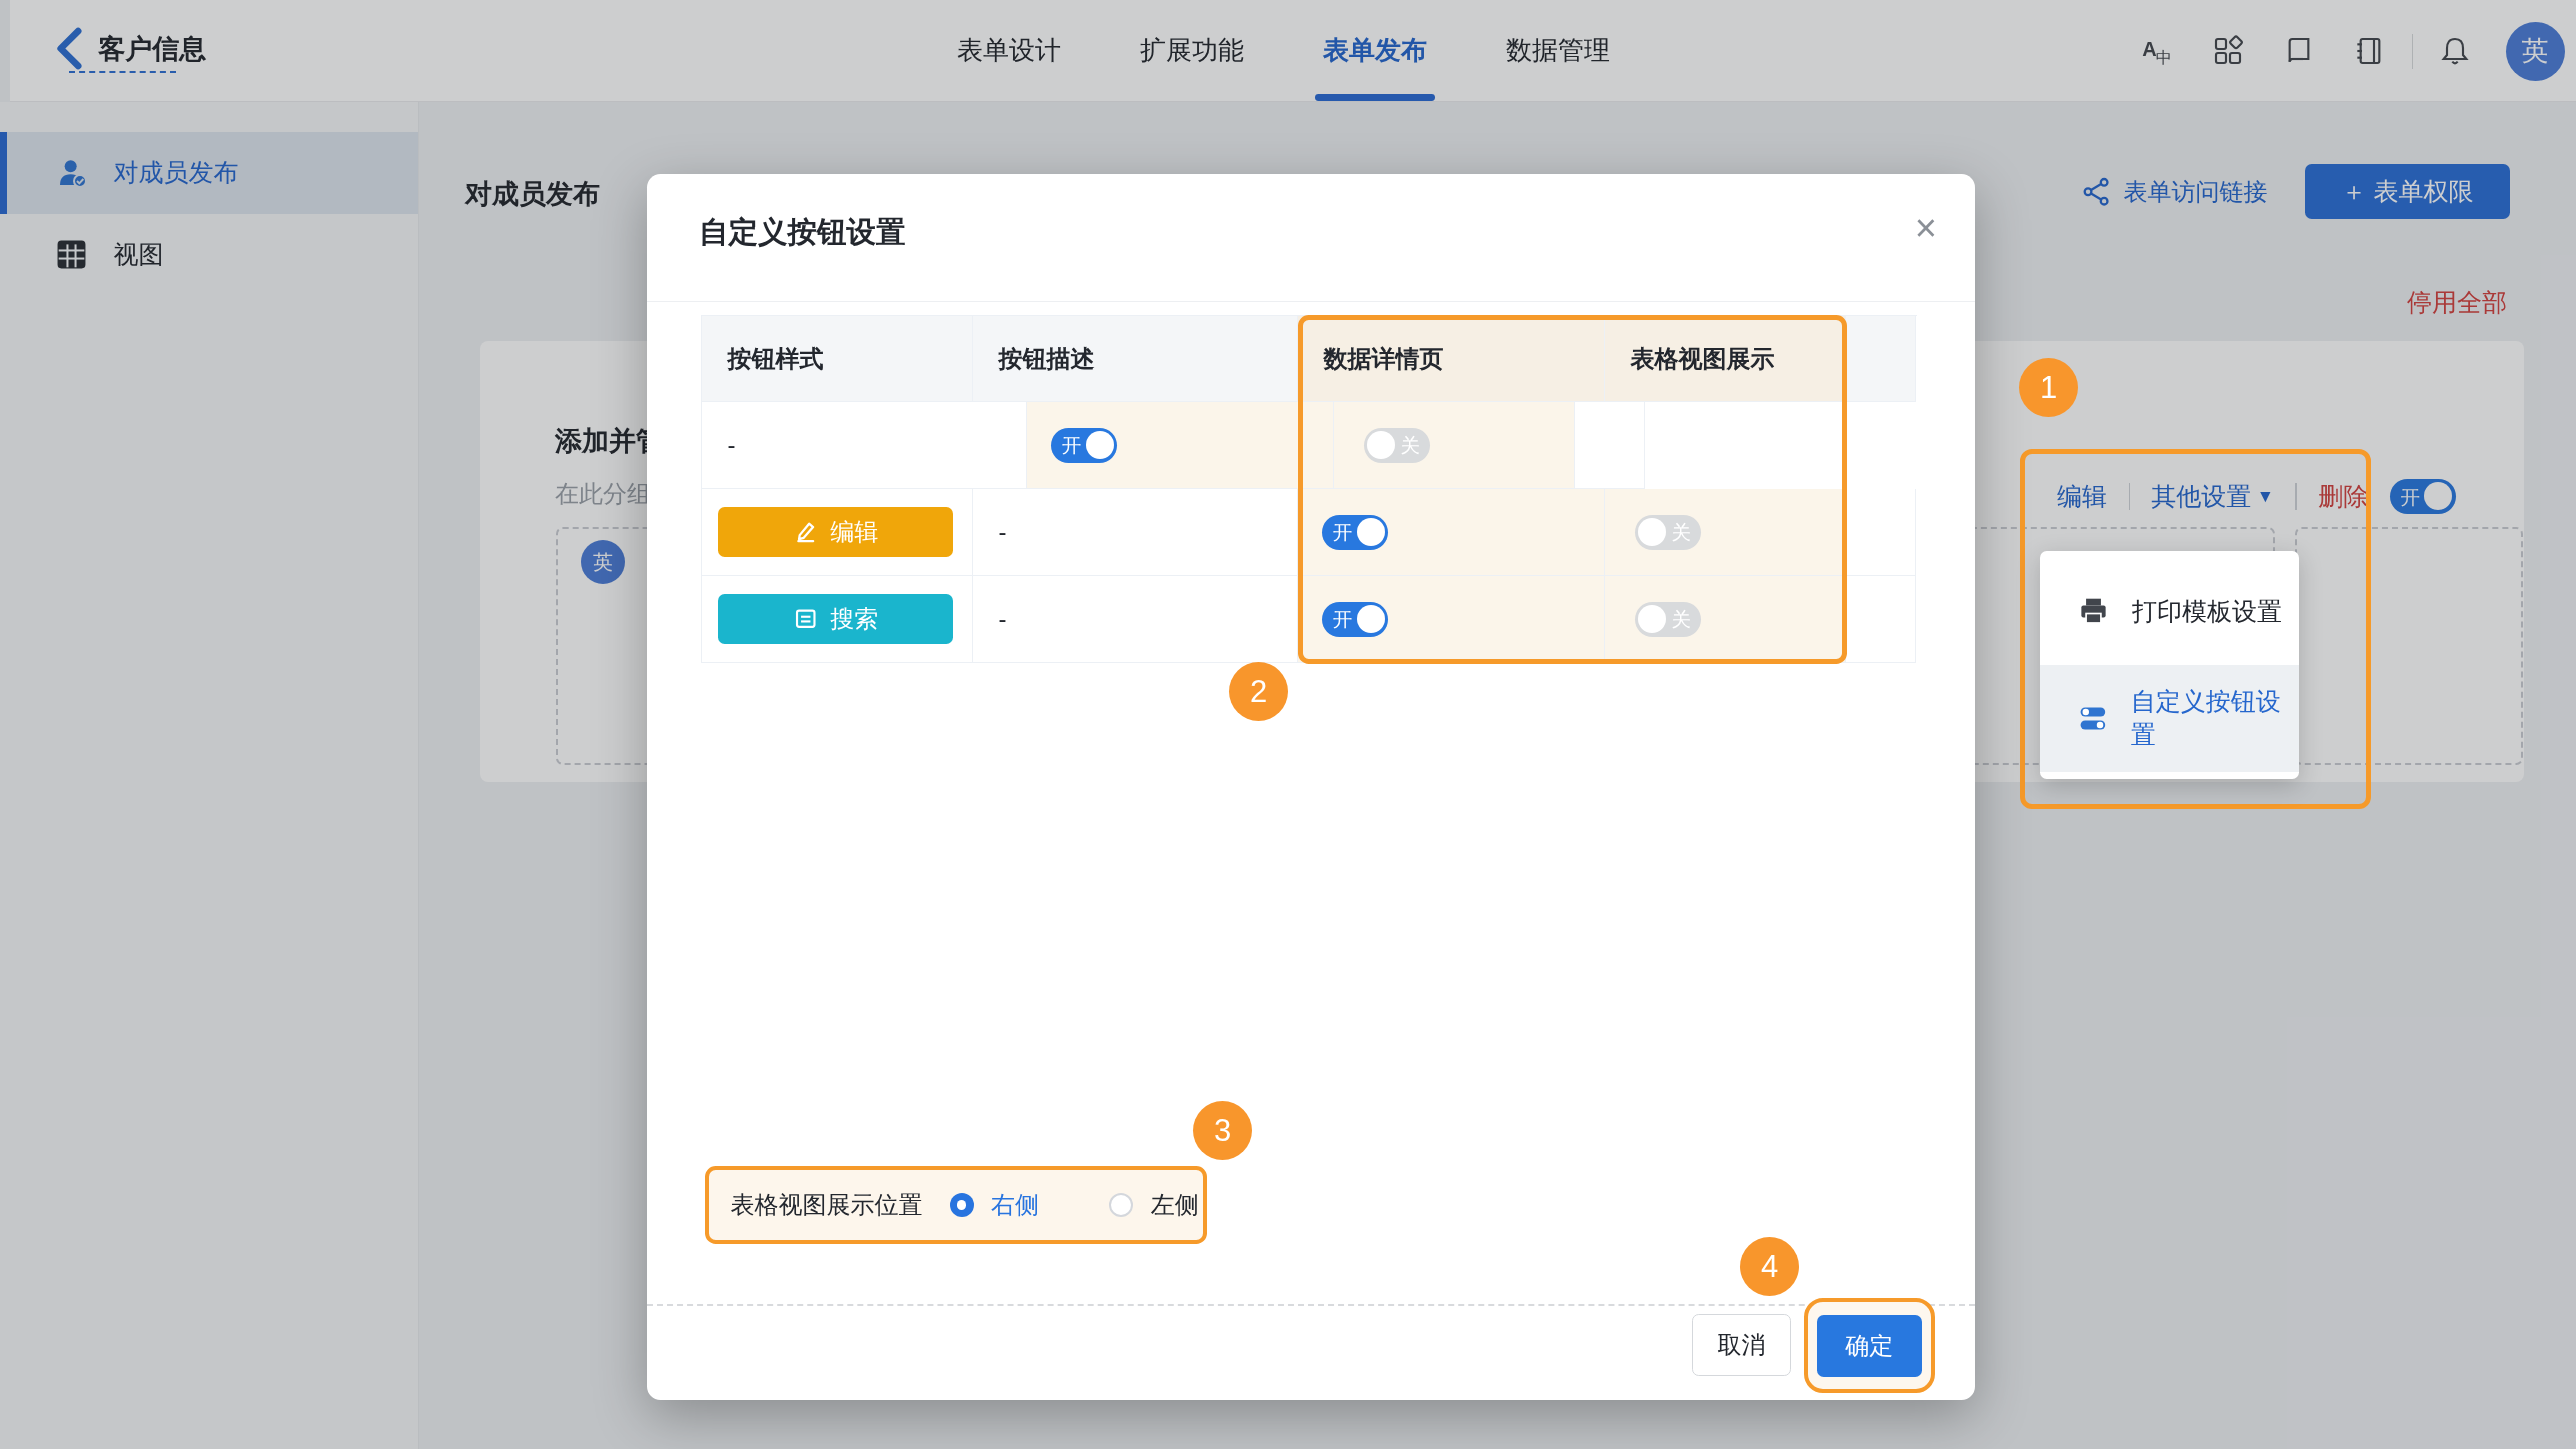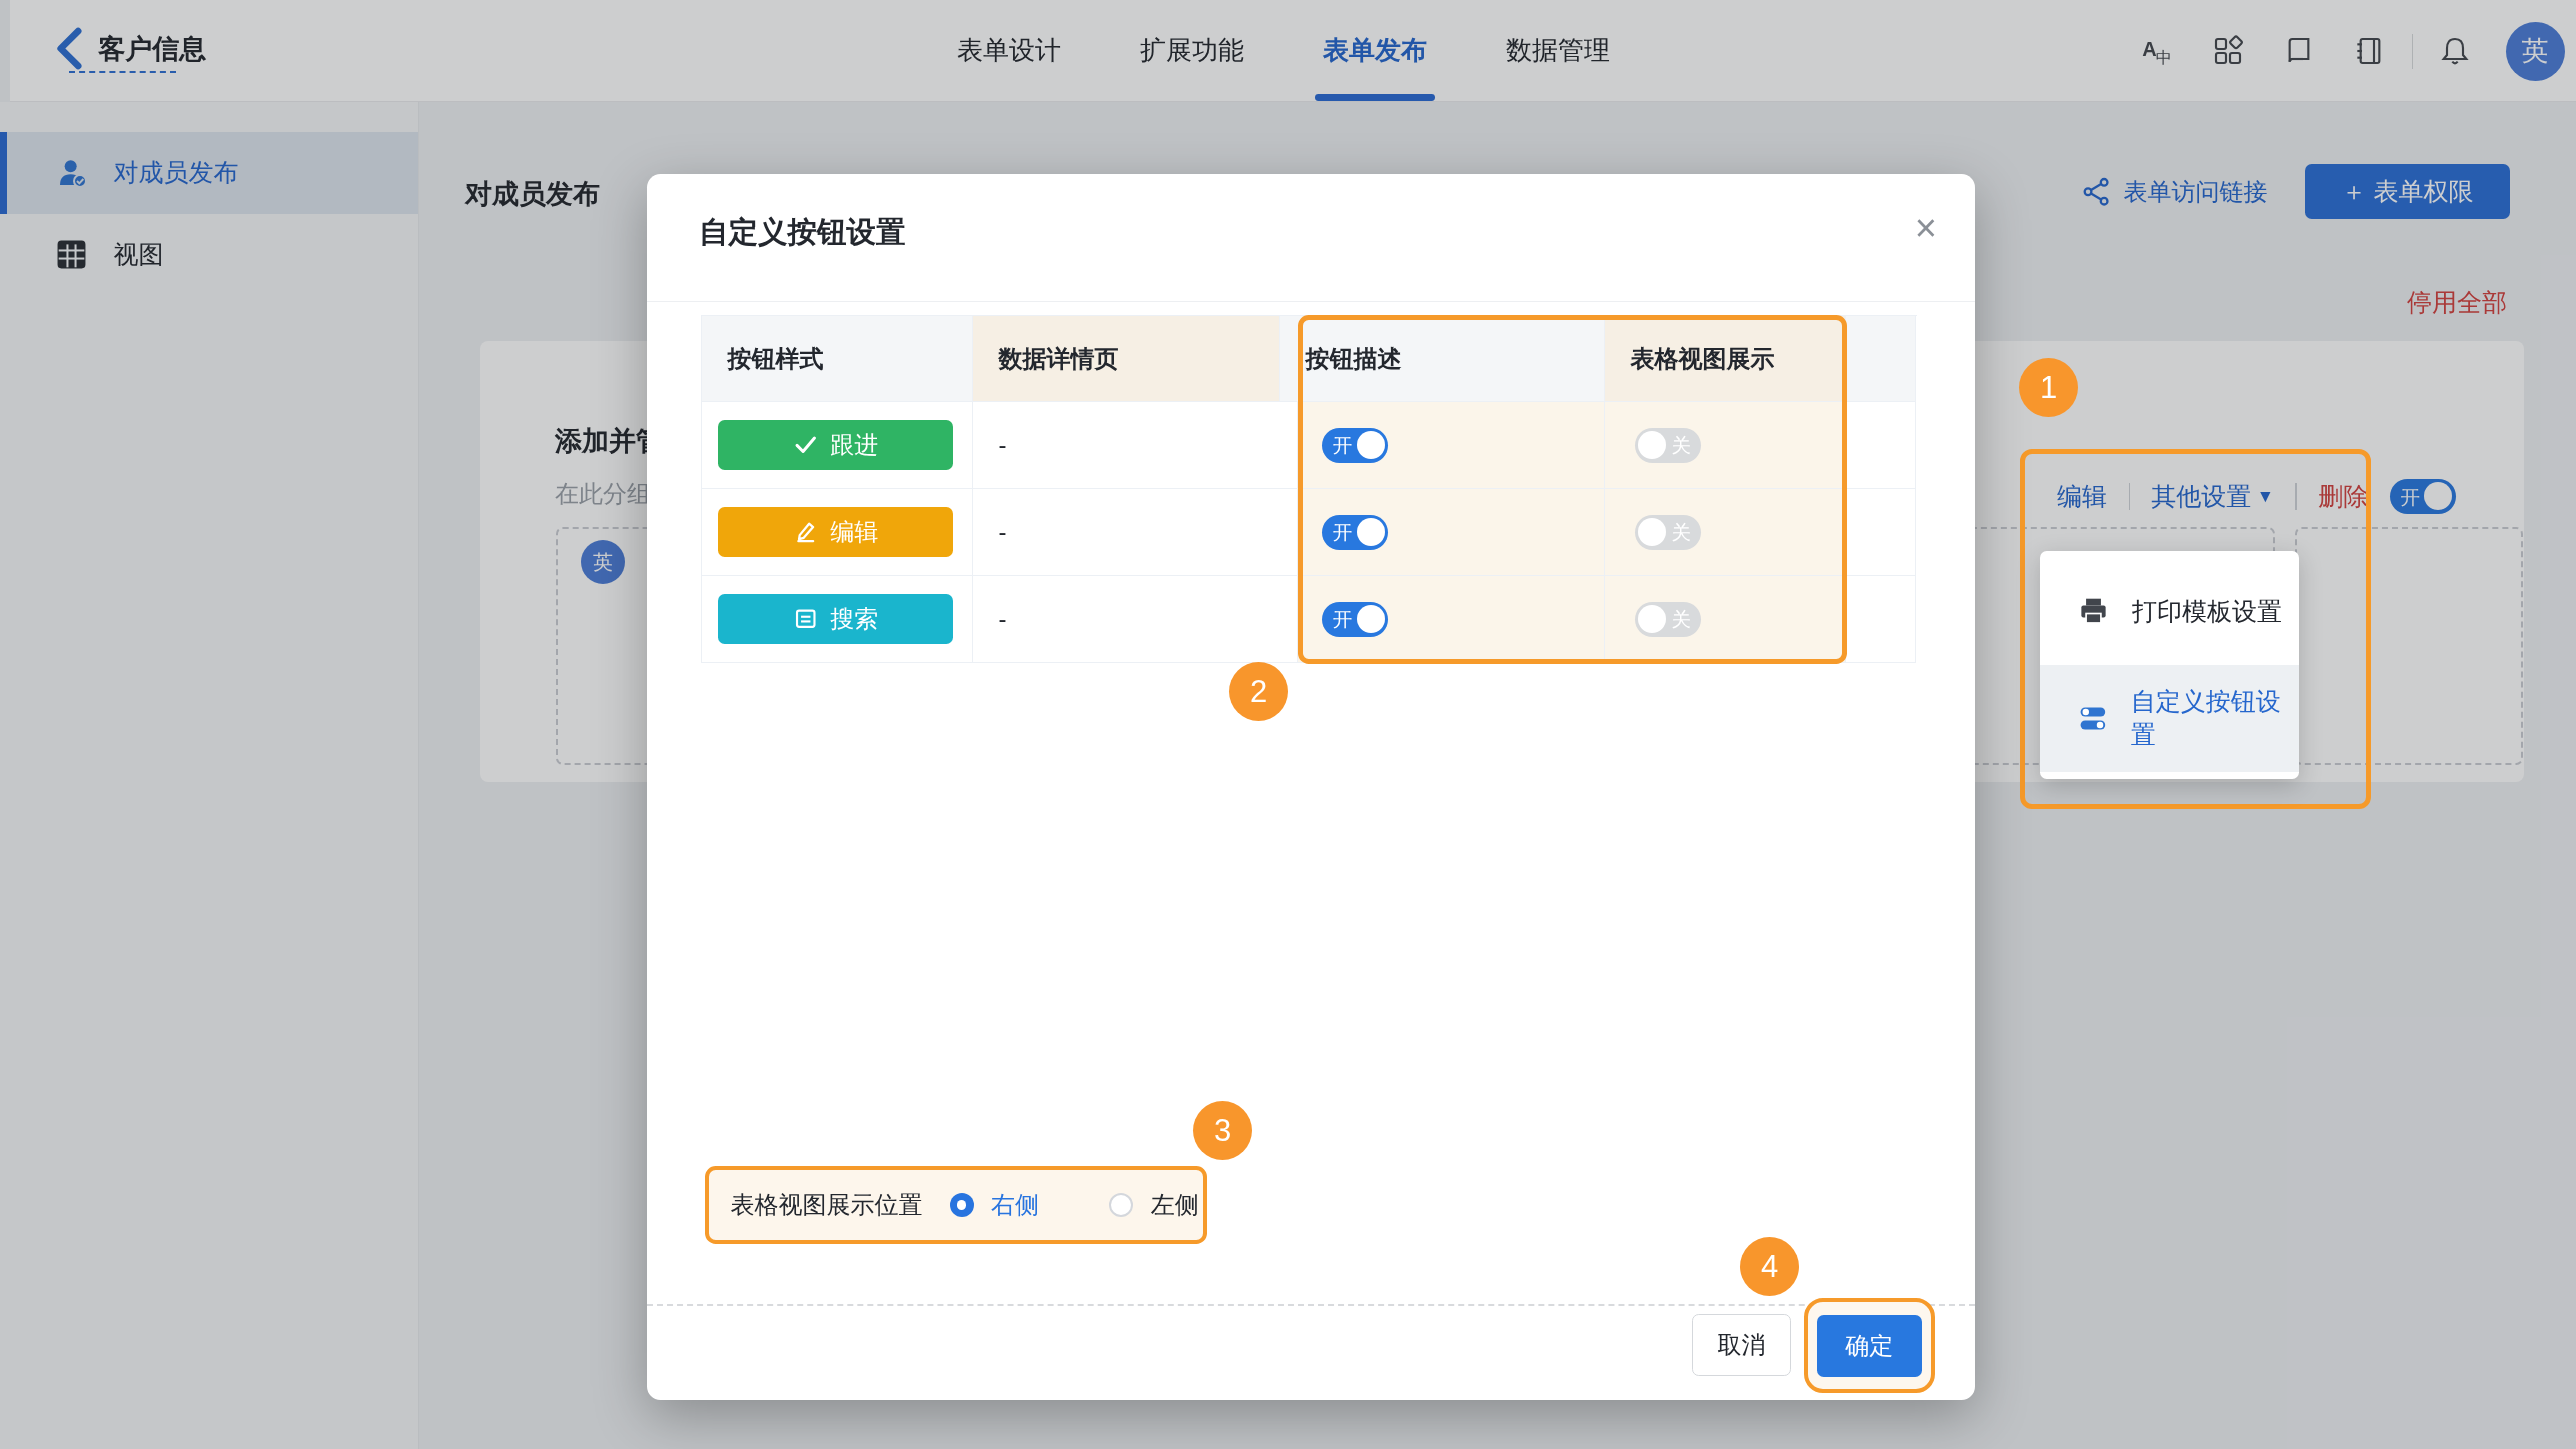--- a/index.html
+++ b/index.html
@@ -249,36 +249,28 @@
 </div>
 
 <div class="modal">
   <div class="modal-title">自定义按钮设置</div>
   <div class="modal-close">×</div>
   <div class="modal-hline"></div>
 
   <div class="btable">
     <div class="trow thead">
       <div class="tcell c1">按钮样式</div>
+      <div class="tcell c2">按钮描述</div>
       <div class="tcell c3 hl">数据详情页</div>
-      <div class="tcell c2">按钮描述</div>
       <div class="tcell c4 hl">表格视图展示</div>
       <div class="tcell c5"></div>
     </div>
 
     <div class="tbody">
       <div class="trow">
-        <div class="tcell c1">
-          <button class="row-btn" style="background-color: rgb(47, 180, 100);">
-            <svg width="25.5" height="25.5" viewBox="0 0 38 38">
-                <polyline points="6,20 15,29 32,9" fill="none" stroke="#fff" stroke-width="4.5" stroke-linecap="round" stroke-linejoin="round"></polyline>
-              </svg>
-            <span>跟进</span>
-          </button>
-        </div>
         <div class="tcell c2">
             <span class="dash-val">-</span>
           </div>
         <div class="tcell c3 hl">
           <span class="toggle on tog-pad3" style="background-color: rgb(40, 120, 223);">
               <span class="lab">开</span>
               <span class="knob"></span>
             </span>
         </div>
         <div class="tcell c4 hl">

